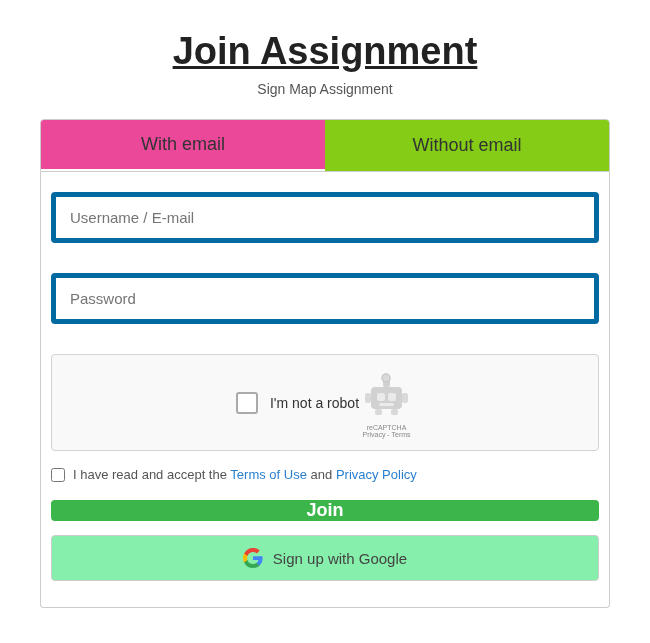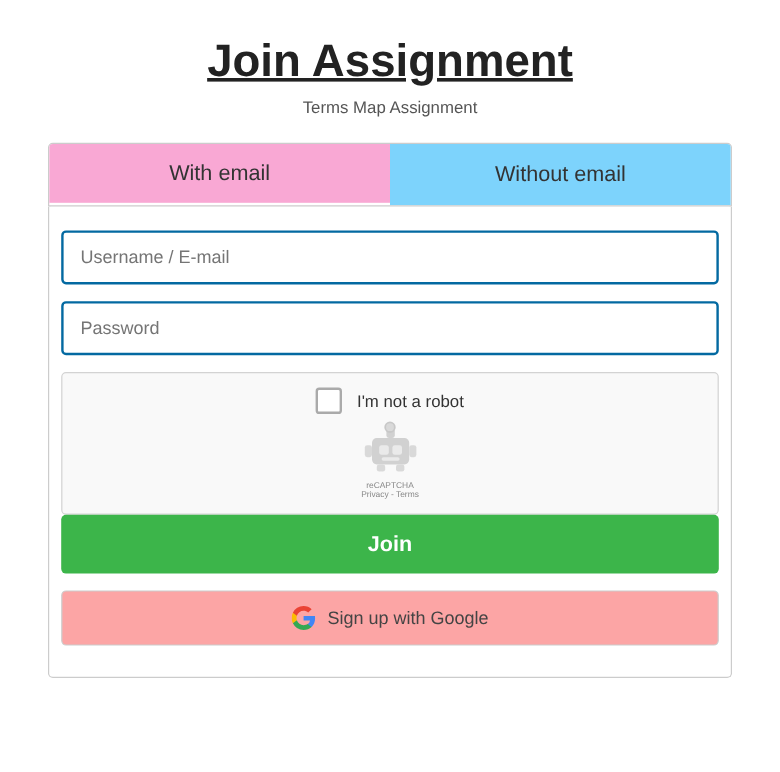--- a/index.html
+++ b/index.html
@@ -37,27 +37,27 @@
       border-radius: 4px 4px 0 0;
       overflow: hidden;
       margin-bottom: 0;
     }
     .tab {
       flex: 1;
       padding: 14px 10px;
       text-align: center;
       font-size: 18px;
       cursor: pointer;
-      background: #7dd3fc;
+      background: #84cc16;
       color: #333;
       border: none;
       outline: none;
     }
     .tab.active {
-      background: #f9a8d4;
+      background: #ec4899;
       font-weight: normal;
       border-bottom: 2px solid #fff;
       position: relative;
       z-index: 1;
     }
     
     .form-area {
       padding: 20px 10px 10px;
       border: 1px solid #ccc;
       border-top: none;
@@ -70,36 +70,36 @@
       text-align: center;
     }
     .login-hint a {
       color: #e07020;
       text-decoration: underline;
     }
     .input-field {
       width: 100%;
       padding: 12px 14px;
       font-size: 15px;
-      border: 2px solid #0369a1;
+      border: 5px solid #0369a1;
       border-radius: 4px;
       color: #737373;
-      margin-bottom: 14px;
+      margin-bottom: 30px;
       outline: none;
     }
     
     .recaptcha-box {
       display: flex;
       align-items: center;
       border: 1px solid #d3d3d3;
       border-radius: 4px;
       padding: 12px 14px;
+      margin-bottom: 16px;
       background: #f9f9f9;
       justify-content: center;
-      flex-direction: column;
     }
     .recaptcha-left {
       display: flex;
       align-items: center;
       gap: 12px;
     }
     .recaptcha-checkbox {
       width: 22px;
       height: 22px;
       border: 2px solid #aaa;
@@ -149,35 +149,34 @@
       flex-shrink: 0;
       accent-color: #4a90d9;
     }
     .terms-link {
       color: #2a80d0;
       text-decoration: none;
     }
     
     .join-btn {
       width: 100%;
-      padding: 14px;
       background: #3cb54a;
       color: #fff;
       font-size: 18px;
       font-weight: bold;
       border: none;
       border-radius: 4px;
       cursor: pointer;
       margin-bottom: 14px;
     }
     
     .google-btn {
       width: 100%;
       padding: 12px 14px;
-      background: #fca5a5;
+      background: #86efac;
       border: 1px solid #ccc;
       border-radius: 4px;
       font-size: 15px;
       color: #444;
       cursor: pointer;
       display: flex;
       align-items: center;
       gap: 10px;
       margin-bottom: 16px;
       justify-content: center;
@@ -187,21 +186,21 @@
       font-size: 14px;
       color: #2a80d0;
       cursor: pointer;
     }
   </style>
 </head>
 <body>
 
 <div class="container">
   <h1 class="page-title">Join Assignment</h1>
-  <p class="subtitle">Terms Map Assignment</p>
+  <p class="subtitle">Sign Map Assignment</p>
 
   <div class="tabs">
     <button class="tab active">With email</button>
     <button class="tab">Without email</button>
   </div>
 
   <div class="form-area">
     
 
     
@@ -231,20 +230,29 @@
           <rect x="32" y="42" width="7" height="6" rx="2" fill="#bbb"></rect>
         </svg>
         <div class="recaptcha-text">
           <span>reCAPTCHA</span>
           <span>Privacy - Terms</span>
         </div>
       </div>
     </div>
 
     
+    <div class="terms-row">
+      <input type="checkbox" class="terms-checkbox" style="">
+      <span>
+        <span>I have read and accept the</span>
+        <a href="#" class="terms-link">Terms of Use</a>
+        <span>and</span>
+        <a href="#" class="terms-link">Privacy Policy</a>
+      </span>
+    </div>
 
     
     <button class="join-btn">Join</button>
 
     
     <button class="google-btn">
 
       <svg width="20" height="20" viewBox="0 0 20 20" xmlns="http://www.w3.org/2000/svg">
         <path d="M19.6 10.23c0-.68-.06-1.36-.17-2H10v3.79h5.4a4.6 4.6 0 0 1-2 3.02v2.5h3.22c1.88-1.73 2.98-4.28 2.98-7.31z" fill="#4285F4"></path>
         <path d="M10 20c2.7 0 4.97-.9 6.62-2.46l-3.22-2.5c-.9.6-2.04.96-3.4.96-2.6 0-4.8-1.76-5.6-4.12H1.08v2.57A10 10 0 0 0 10 20z" fill="#34A853"></path>

